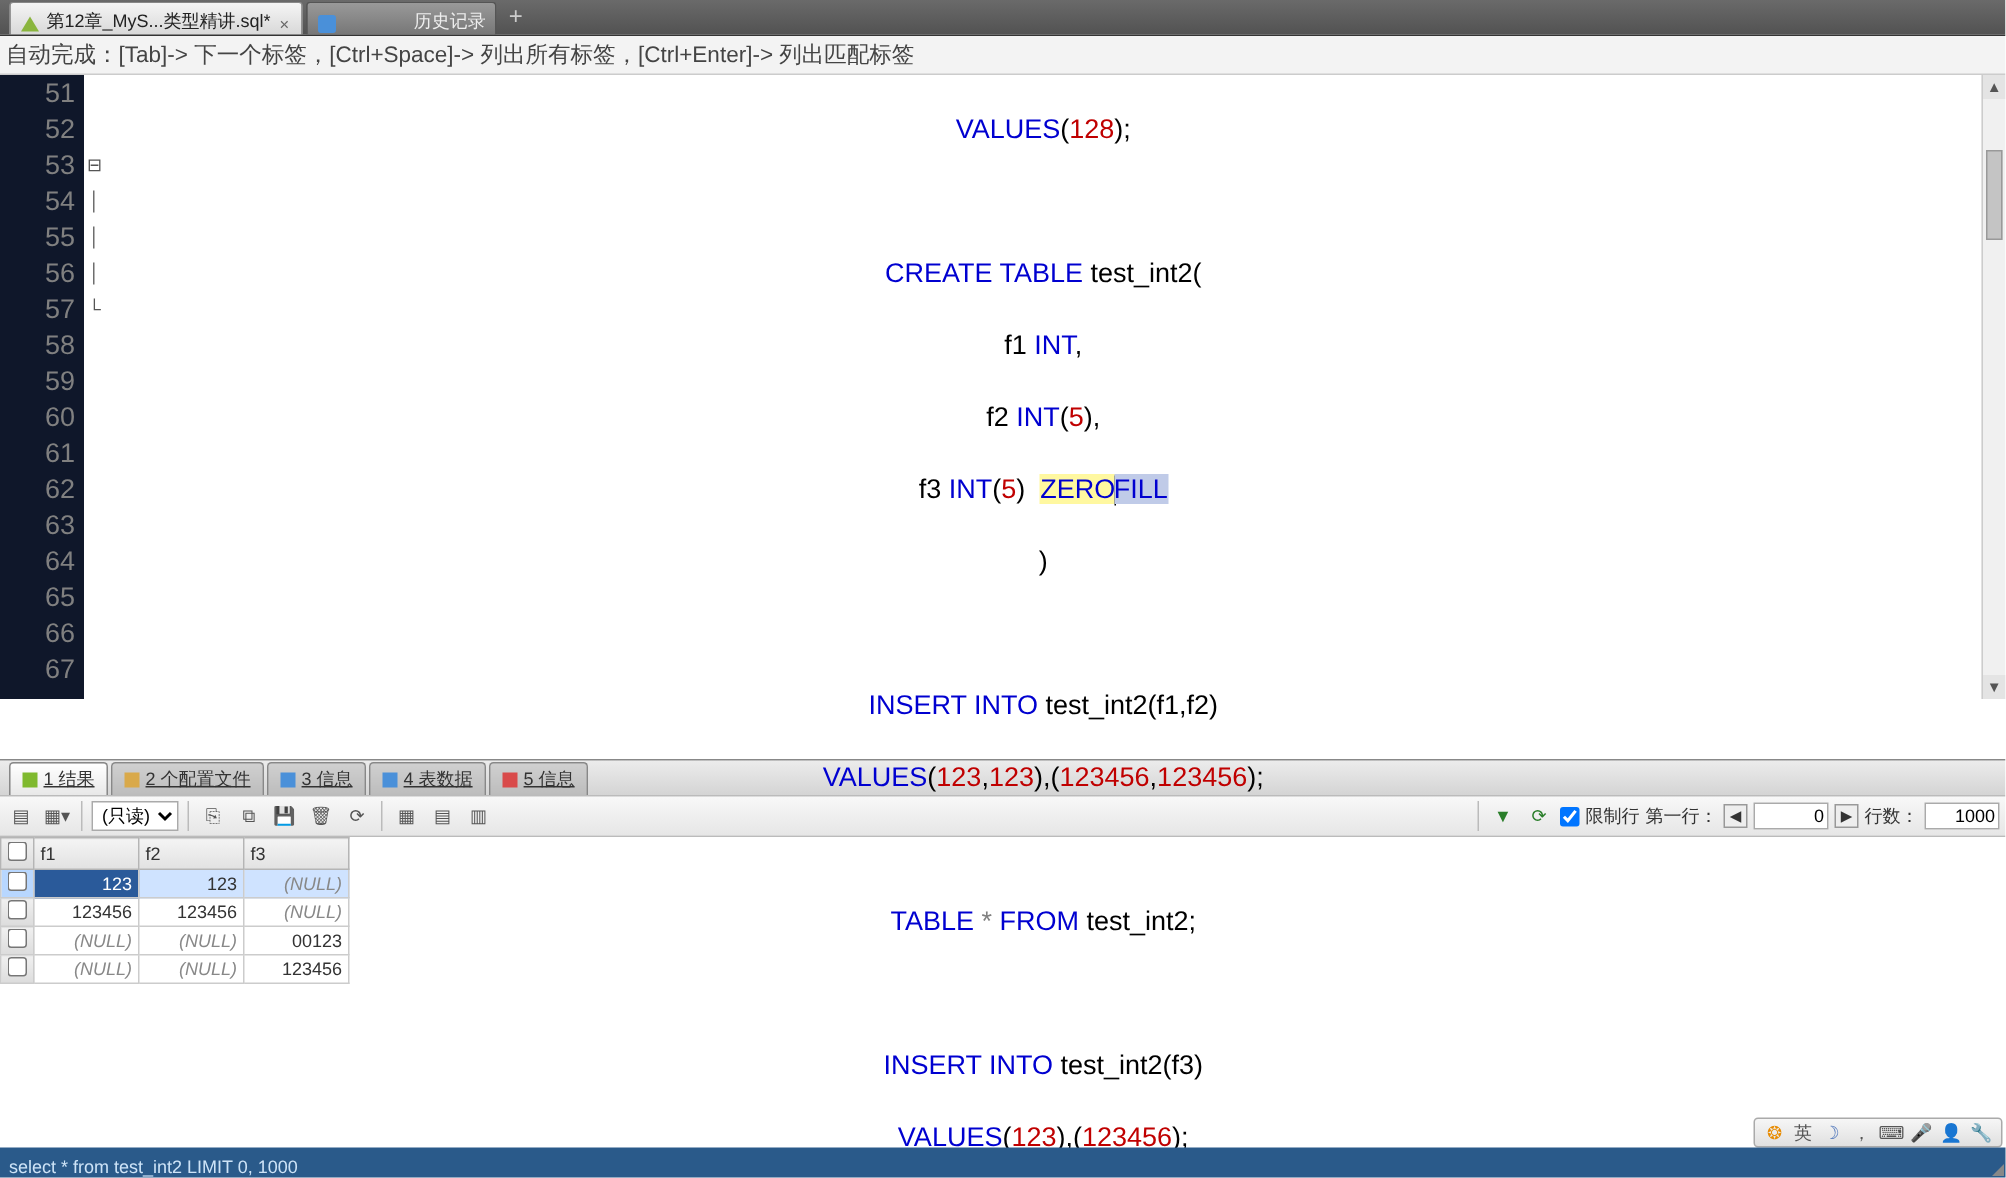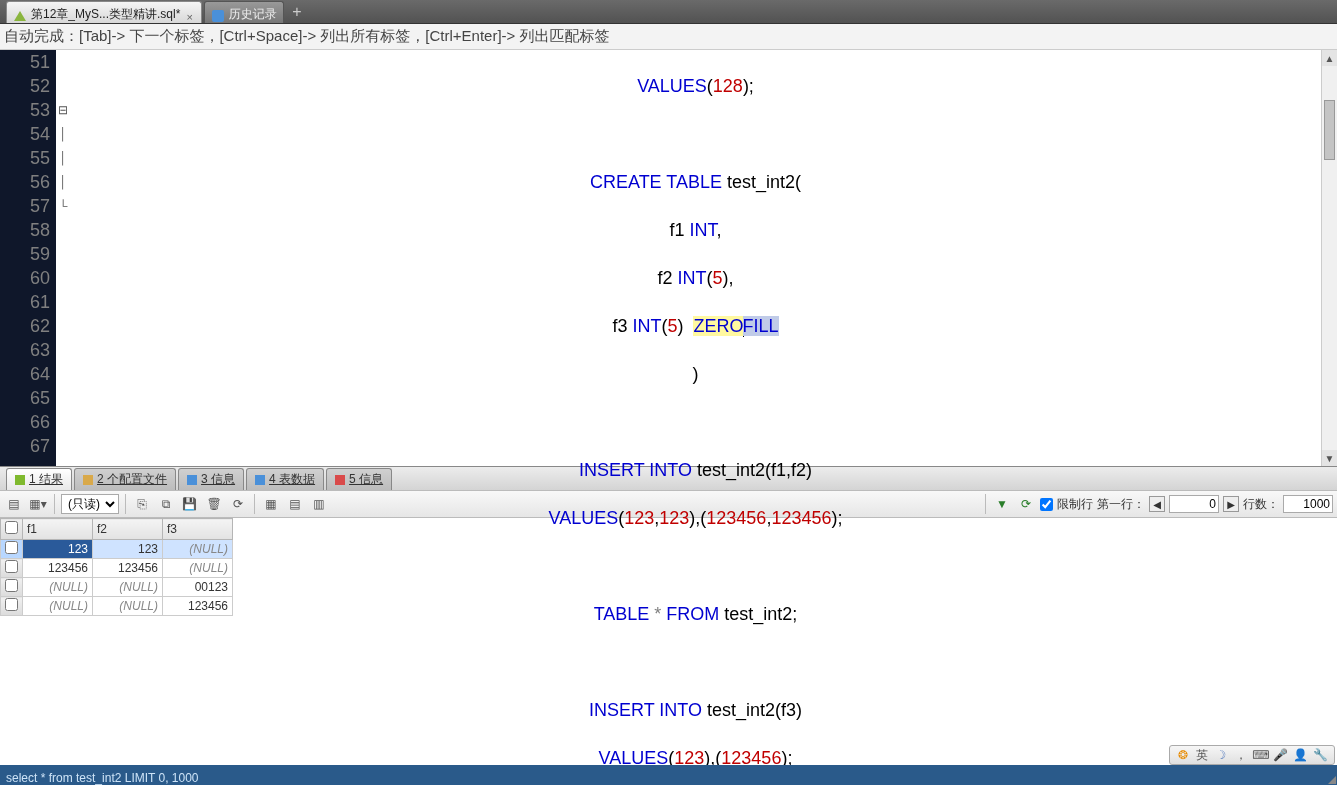--- a/index.html
+++ b/index.html
@@ -31,21 +31,21 @@
 .punc { color:#000; }
 .star { color:#808080;}
 .hl-sel { background:#c0cbe8; }
 .hl-yel { background:#fff8a0; }
 .cursor { display:inline-block; width:1px; height:20px; background:#000; vertical-align:middle; margin:0 -1px;}
 .vscroll { width:16px; background:#f0f0f0; border-left:1px solid #ccc; position:relative;}
 .vscroll .arrow { height:16px; display:flex; align-items:center; justify-content:center; color:#555; background:#e4e4e4; font-size:10px; cursor:pointer;}
 .vscroll .thumb { position:absolute; left:2px; right:2px; top:50px; height:60px; background:#c4c4c4; border:1px solid #999; cursor:pointer;}
 
 
-.restabs { height:24px; background:linear-gradient(#ececec,#d4d4d4); border-top:1px solid #888; display:flex; align-items:flex-end; padding-left:6px; gap:2px; }
+.restabs { height:24px; background:linear-gradient(#ececec,#d4d4d4); border-top:1px solid #888; display:flex; align-items:flex-end; padding-left:6px; gap:2px;margin-top:40px; }
 .rtab { height:22px; display:flex; align-items:center; gap:4px; padding:0 8px; background:linear-gradient(#d0d0d0,#bcbcbc); border:1px solid #888; border-bottom:none; border-radius:3px 3px 0 0; font-size:12px; color:#333; cursor:pointer;}
 .rtab.active { background:linear-gradient(#fff,#e8e8e8); }
 .rtab .sq { width:10px;height:10px; display:inline-block;}
 .rtab .sq.green{background:#7fb92e;}
 .rtab .sq.blue{background:#4a90d9;}
 .rtab .sq.folder{background:#d9a94a;}
 .rtab .sq.red{background:#d94a4a;}
 .rtab .under { text-decoration:underline;}
 
 
@@ -89,21 +89,21 @@
     <span class="ico">
         <span class="ico-db"></span>
       </span>
     <span>第12章_MyS...类型精讲.sql*</span>
     <span class="tab-close">×</span>
   </div>
   <div class="tab inactive">
     <span class="ico">
         <span class="ico-hist"></span>
       </span>
-    <span style="color:#eee;">历史记录</span>
+    <span style="color:#eee;margin-left:47px;">历史记录</span>
   </div>
   <div class="tab-add">+</div>
 </div>
 
 <div class="autocomplete">
   <span>自动完成：[Tab]-&gt; 下一个标签，[Ctrl+Space]-&gt; 列出所有标签，[Ctrl+Enter]-&gt; 列出匹配标签</span>
 </div>
 
 <div class="editor-wrap">
   <div class="gutter">

